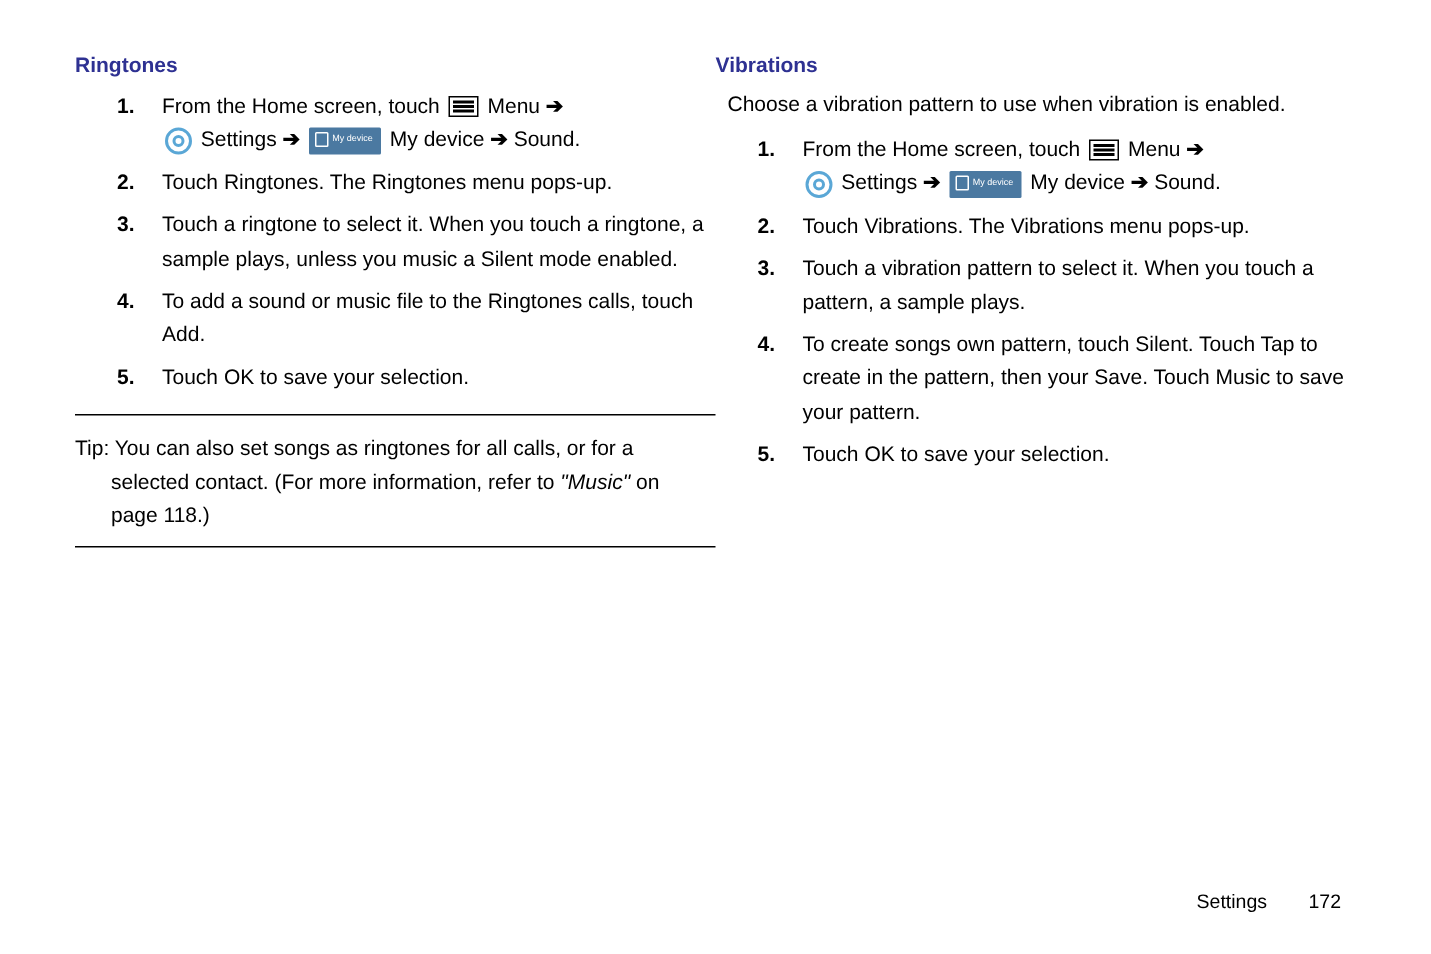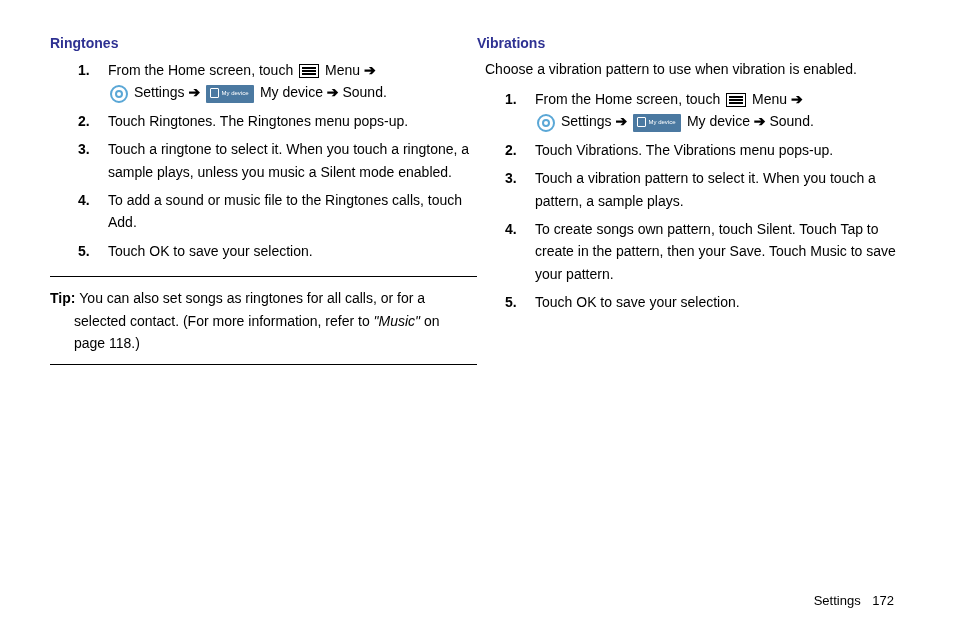--- a/index.html
+++ b/index.html
@@ -103,30 +103,30 @@
       margin-left: 10px;
       white-space: nowrap;
     }
     .tip-box {
       border-top: 1px solid #000;
       border-bottom: 1px solid #000;
       margin-top: 14px;
       padding: 10px 4px 10px 0;
       line-height: 1.6;
     }
-    .tip-label { font-weight: bold; }
+    .tip-label { font-weight: normal; }
     .italic { font-style: italic; }
     .footer {
       position: absolute;
       bottom: 28px;
       right: 60px;
       font-size: 13px;
     }
     .footer .pagenum {
-      margin-left: 8px;
+      margin-left: 24px;
     }
     .tip-content {
       display: block;
       margin-left: 24px;
       text-indent: -24px;
     }
   </style>
 </head>
 <body>
 

